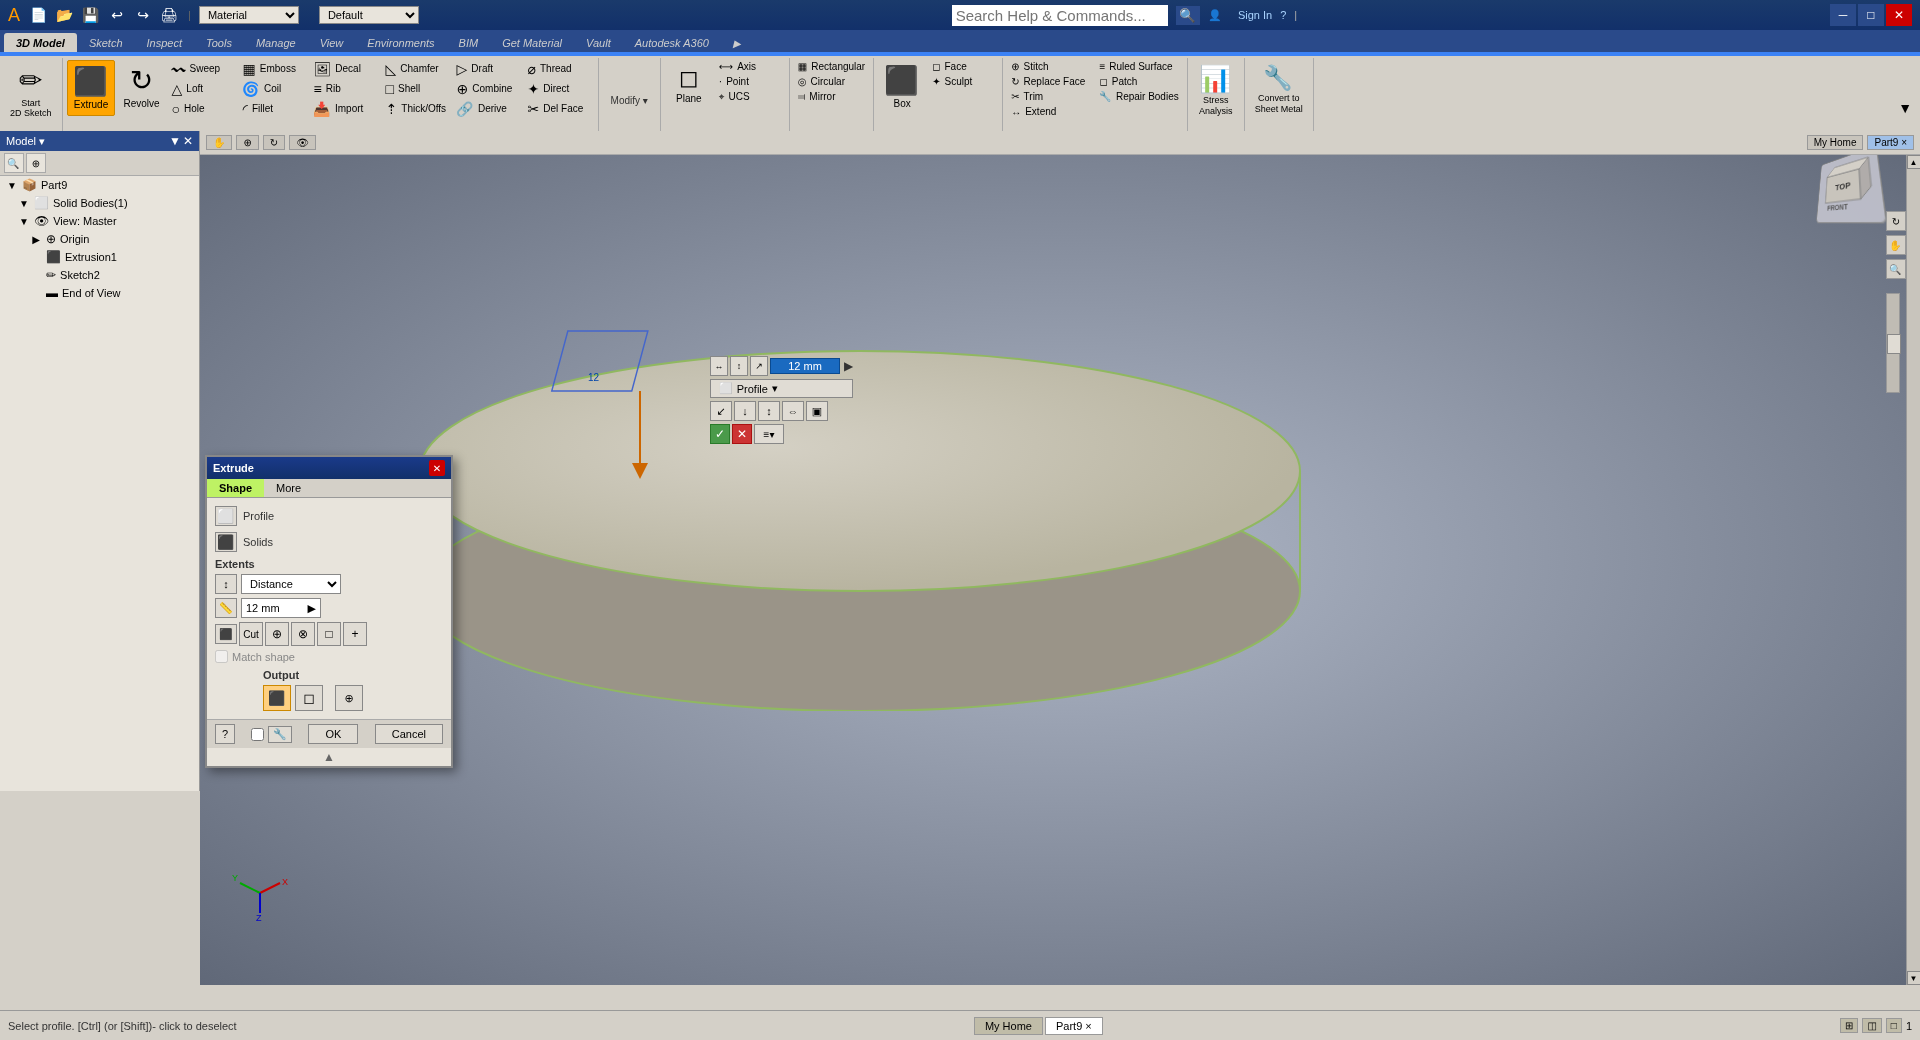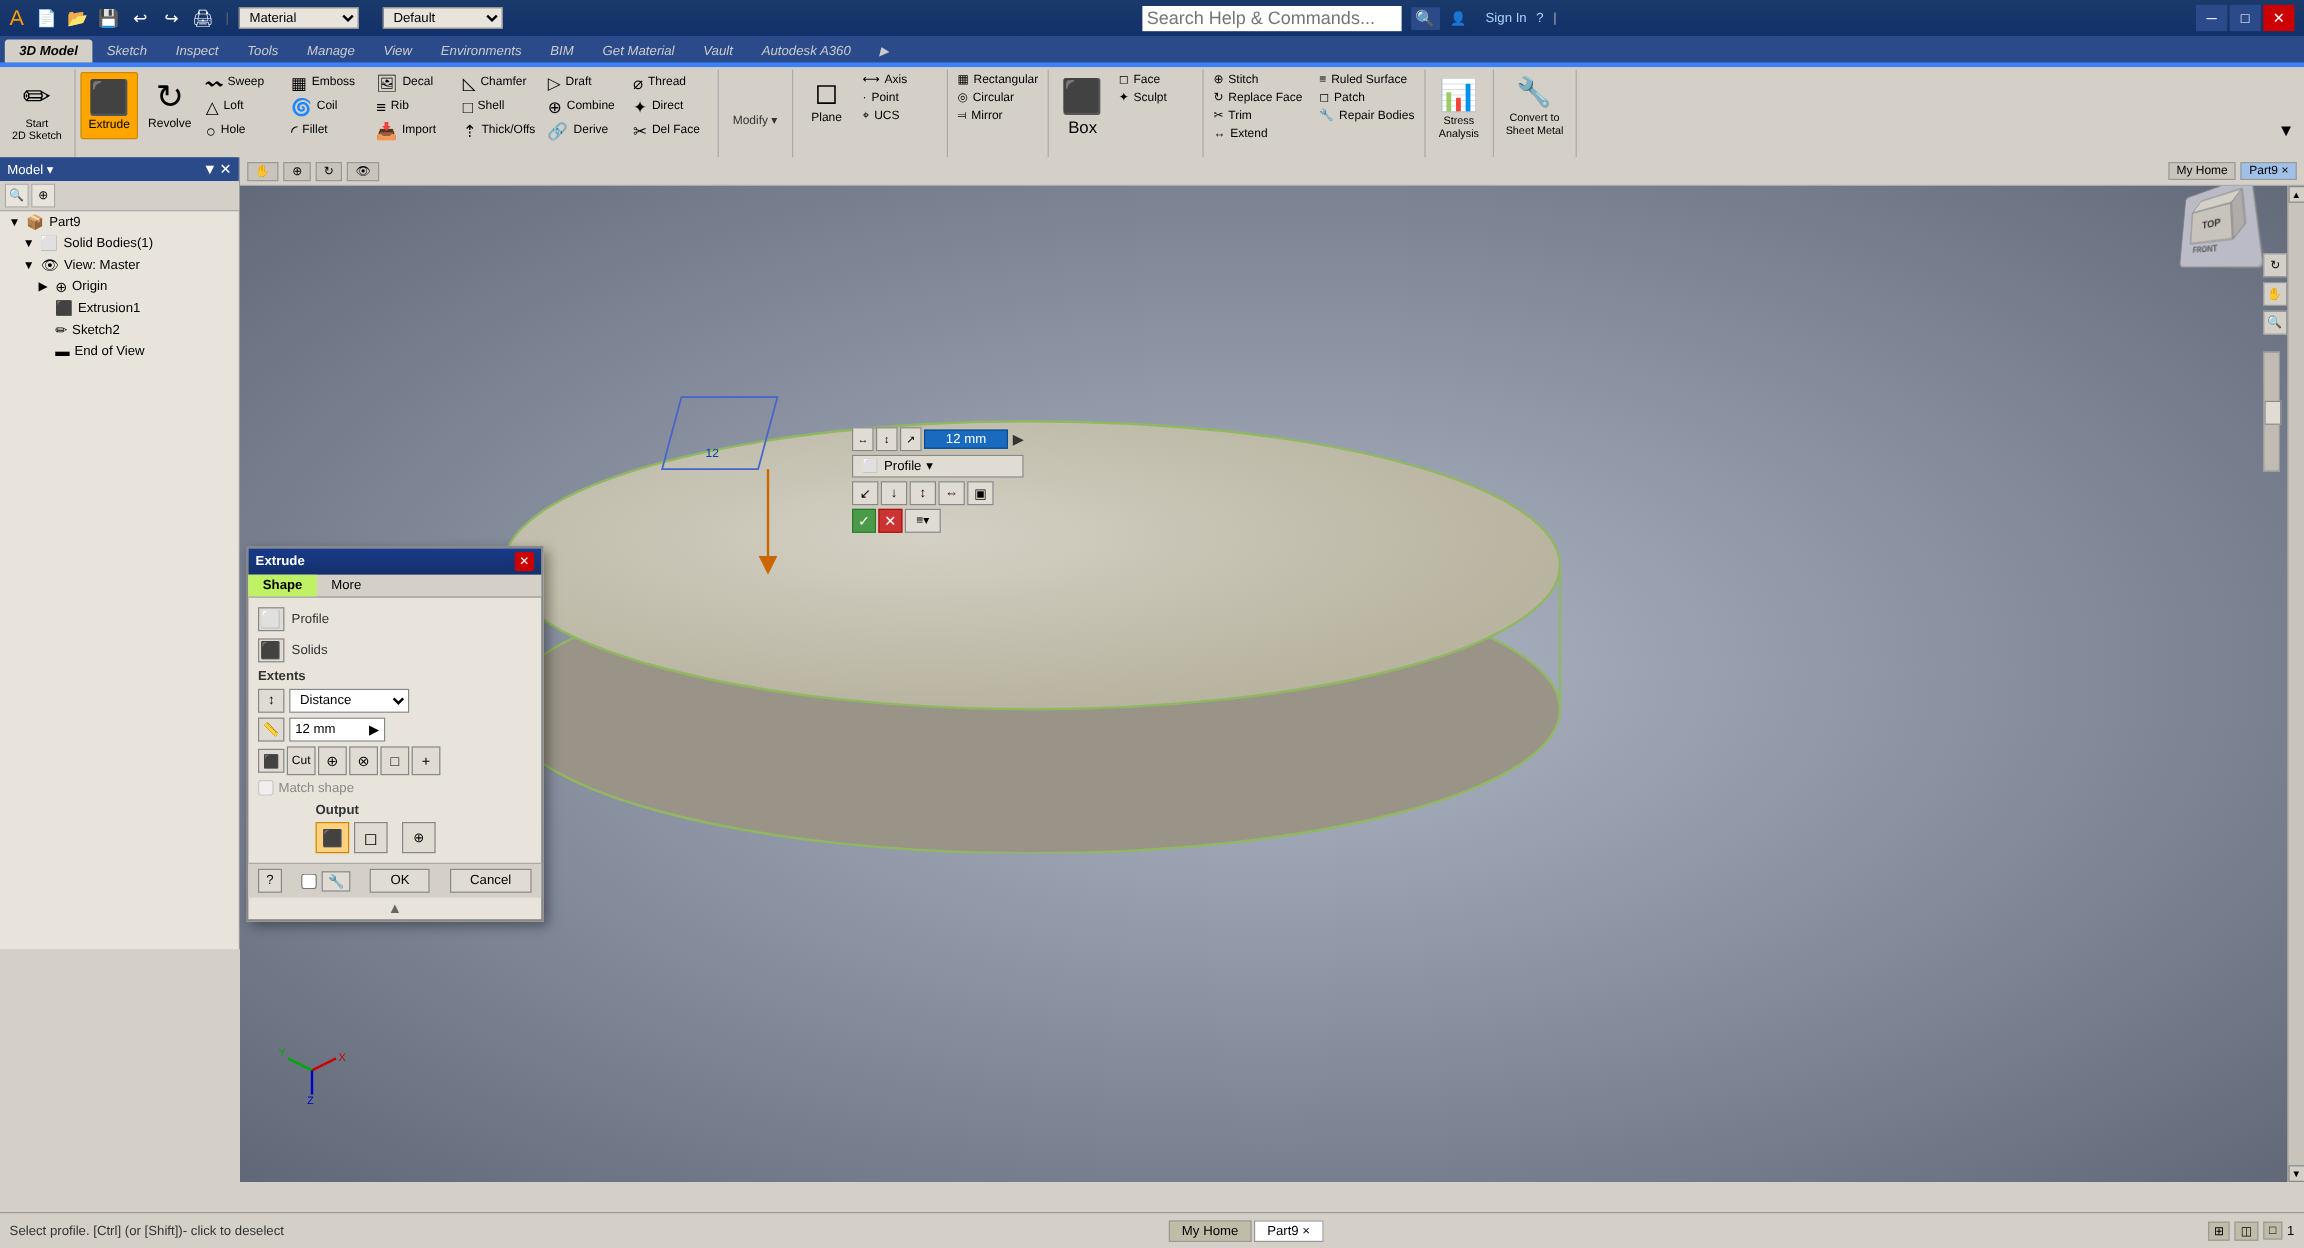--- a/index.html
+++ b/index.html
@@ -339,21 +339,21 @@
         <div class="ribbon-btn small"><span>⫤</span>Mirror</div>
       </div>
     </div>
     <div class="ribbon-group-label">Pattern</div>
   </div>
 
   <div class="ribbon-group">
     <div class="ribbon-group-inner">
       <div class="ribbon-btn large">
         <span class="icon">⬛</span>
-        <span style="font-size:14px;">Box</span>
+        <span style="font-size:10px;">Box</span>
       </div>
       <div style="display:flex; flex-direction:column; gap:1px;">
         <div class="ribbon-btn small"><span>◻</span>Face</div>
         <div class="ribbon-btn small"><span>✦</span>Sculpt</div>
       </div>
     </div>
     <div class="ribbon-group-label">Create Freeform</div>
   </div>
 
   <div class="ribbon-group">

